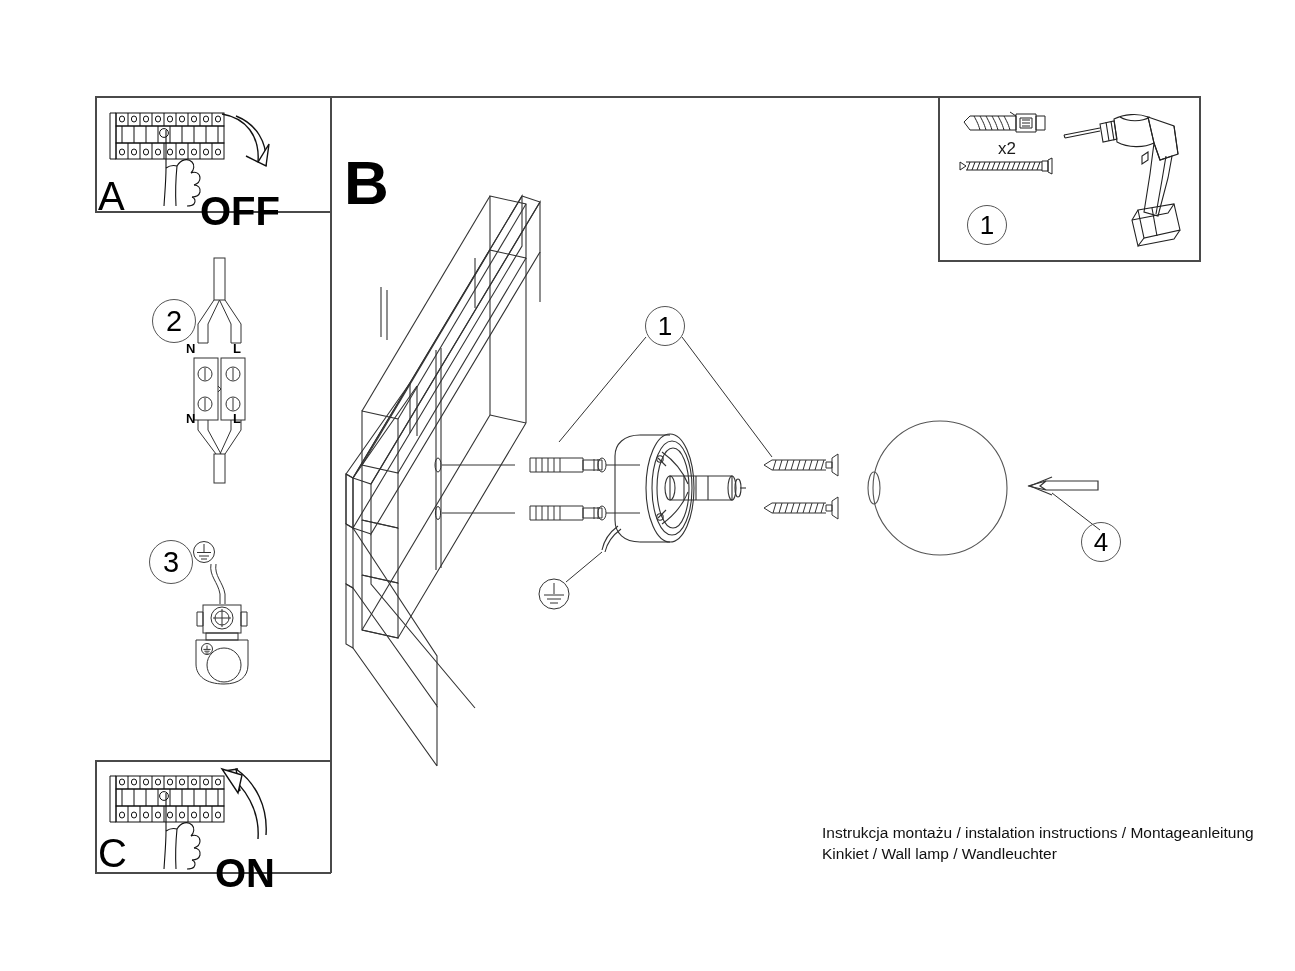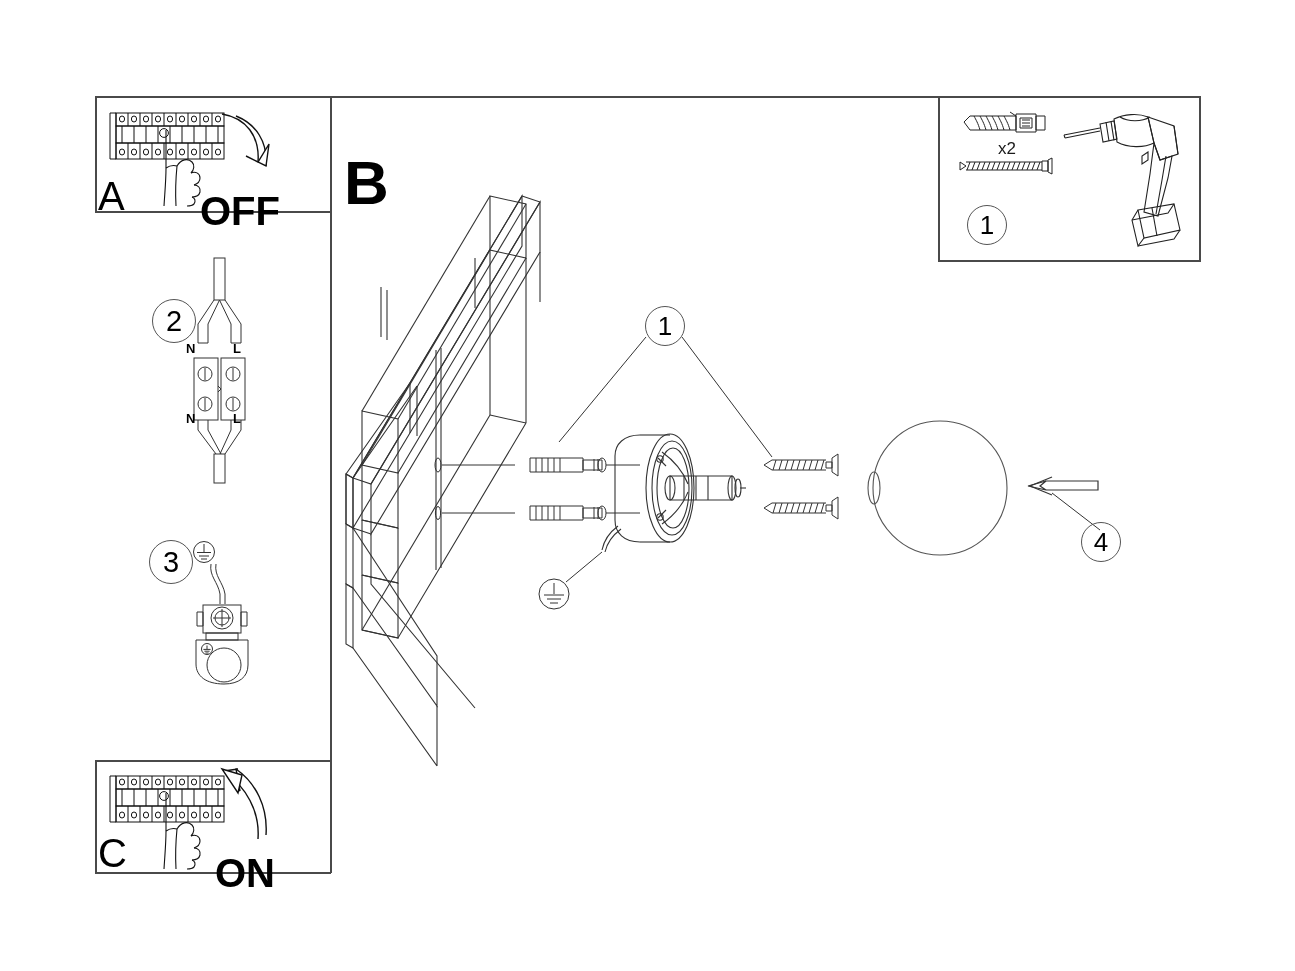--- a/index.html
+++ b/index.html
@@ -548,14 +548,16 @@
 
         <path d="M76 102 L112 96 L118 122 L82 130 Z"></path>
         <path d="M76 102 L70 112 L76 138 L82 130"></path>
         <path d="M70 112 L106 105 L112 96"></path>
         <path d="M76 138 L112 131 L118 122"></path>
         <path d="M90 100 L95 128"></path>
       </g>
     </svg>
   </div>
 
+  <div class="caption" style="left:822px; top:822px;">Instrukcja montażu / instalation instructions / Montageanleitung</div>
+  <div class="caption" style="left:822px; top:843px;">Kinkiet / Wall lamp / Wandleuchter</div>
 
 </div>
 
 </body></html>

